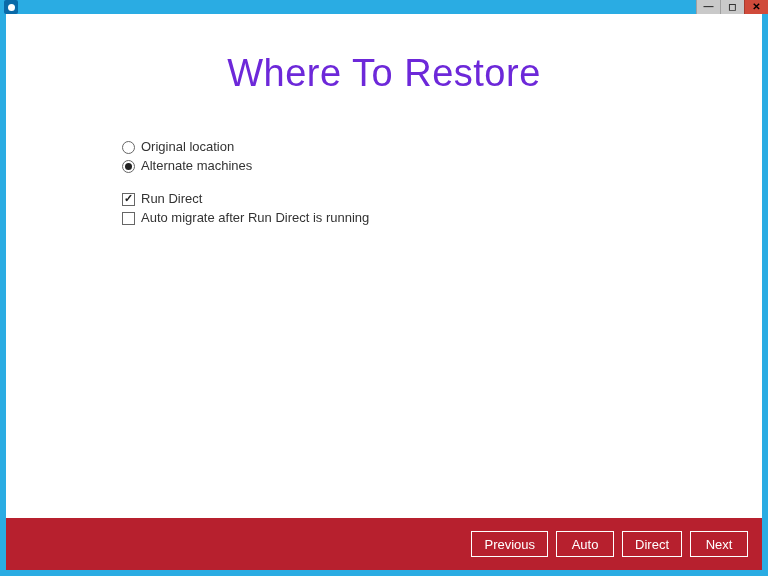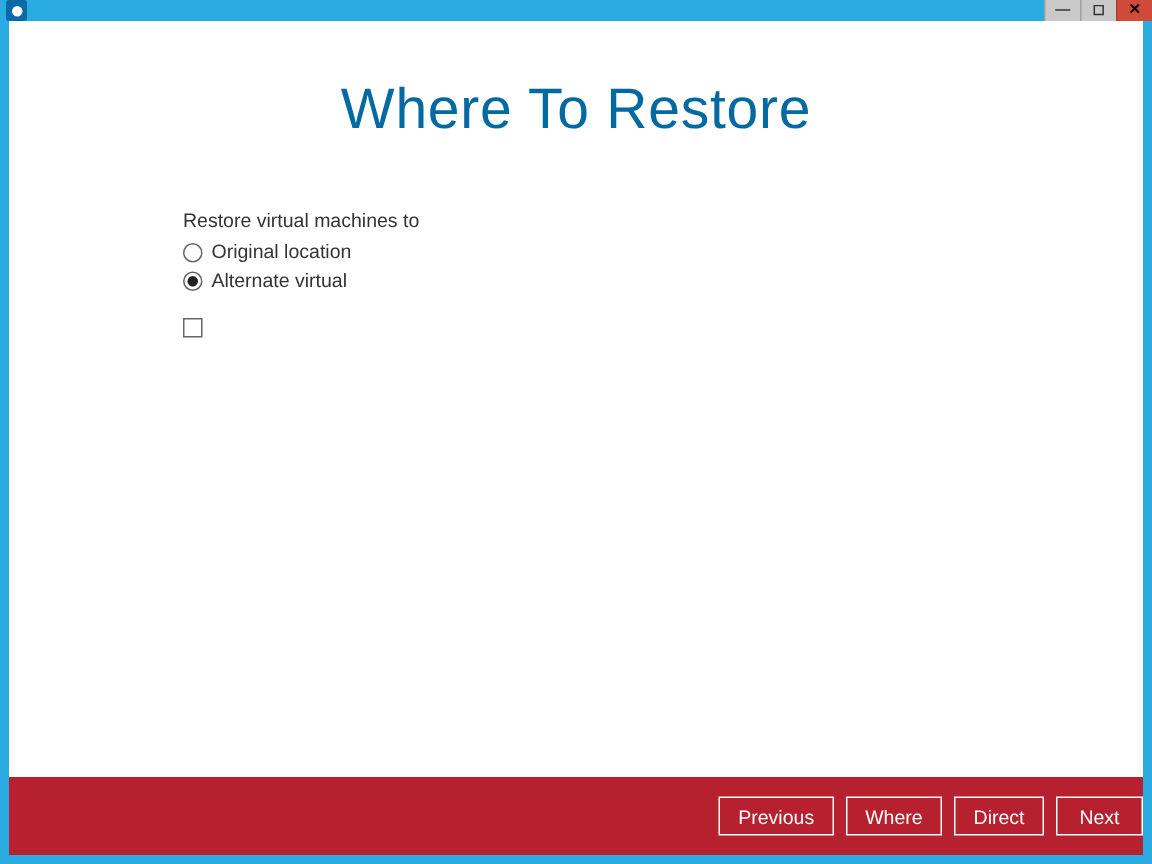--- a/index.html
+++ b/index.html
@@ -55,21 +55,21 @@
   .win-inner { font-weight: bold; }
   .content-frame {
     position: absolute;
     left: 6px; right: 6px; bottom: 6px; top: 14px;
     background: #ffffff;
   }
   .page-title {
     text-align: center;
     font-size: 38px;
     font-weight: 400;
-    color: #0369a1;
+    color: #6d28d9;
     margin-top: 38px;
     letter-spacing: 0.5px;
   }
   .form-area {
     margin-left: 116px;
     margin-top: 44px;
     color: #333;
   }
   .section-label {
     margin-bottom: 6px;
@@ -116,20 +116,21 @@
     top: -1px;
   }
   .footer-bar {
     position: absolute;
     left: 0; right: 0; bottom: 0;
     height: 52px;
     background: #b7202e;
     display: flex;
     align-items: center;
     justify-content: flex-end;
+    padding-right: 14px;
     gap: 8px;
   }
   .footer-btn {
     height: 26px;
     min-width: 58px;
     padding: 0 12px;
     border: 1.5px solid #fff;
     color: #fff;
     background: transparent;
     font-size: 13px;
@@ -153,38 +154,42 @@
       <div class="win-btn win-close">
           <span class="win-inner">✕</span>
         </div>
     </div>
   </div>
 
   <div class="content-frame">
     <div class="page-title">Where To Restore</div>
 
     <div class="form-area">
-      <div class="section-label">Restore virtual machines to</div>
 
       <div class="radio-row">
         <span class="radio"></span>
         <span>Original location</span>
       </div>
       <div class="radio-row">
         <span class="radio checked"></span>
-        <span>Alternate virtual</span>
+        <span>Alternate machines</span>
       </div>
 
       <div class="spacer-sm"></div>
 
       <div class="check-row">
+        <span class="check checked"></span>
+        <span>Run Direct</span>
+      </div>
+      <div class="check-row">
         <span class="check"></span>
+        <span>Auto migrate after Run Direct is running</span>
       </div>
     </div>
 
     <div class="footer-bar">
       <div class="footer-btn">Previous</div>
-      <div class="footer-btn">Where</div>
+      <div class="footer-btn">Auto</div>
       <div class="footer-btn">Direct</div>
       <div class="footer-btn">Next</div>
     </div>
   </div>
 </div>
 
 </body></html>

